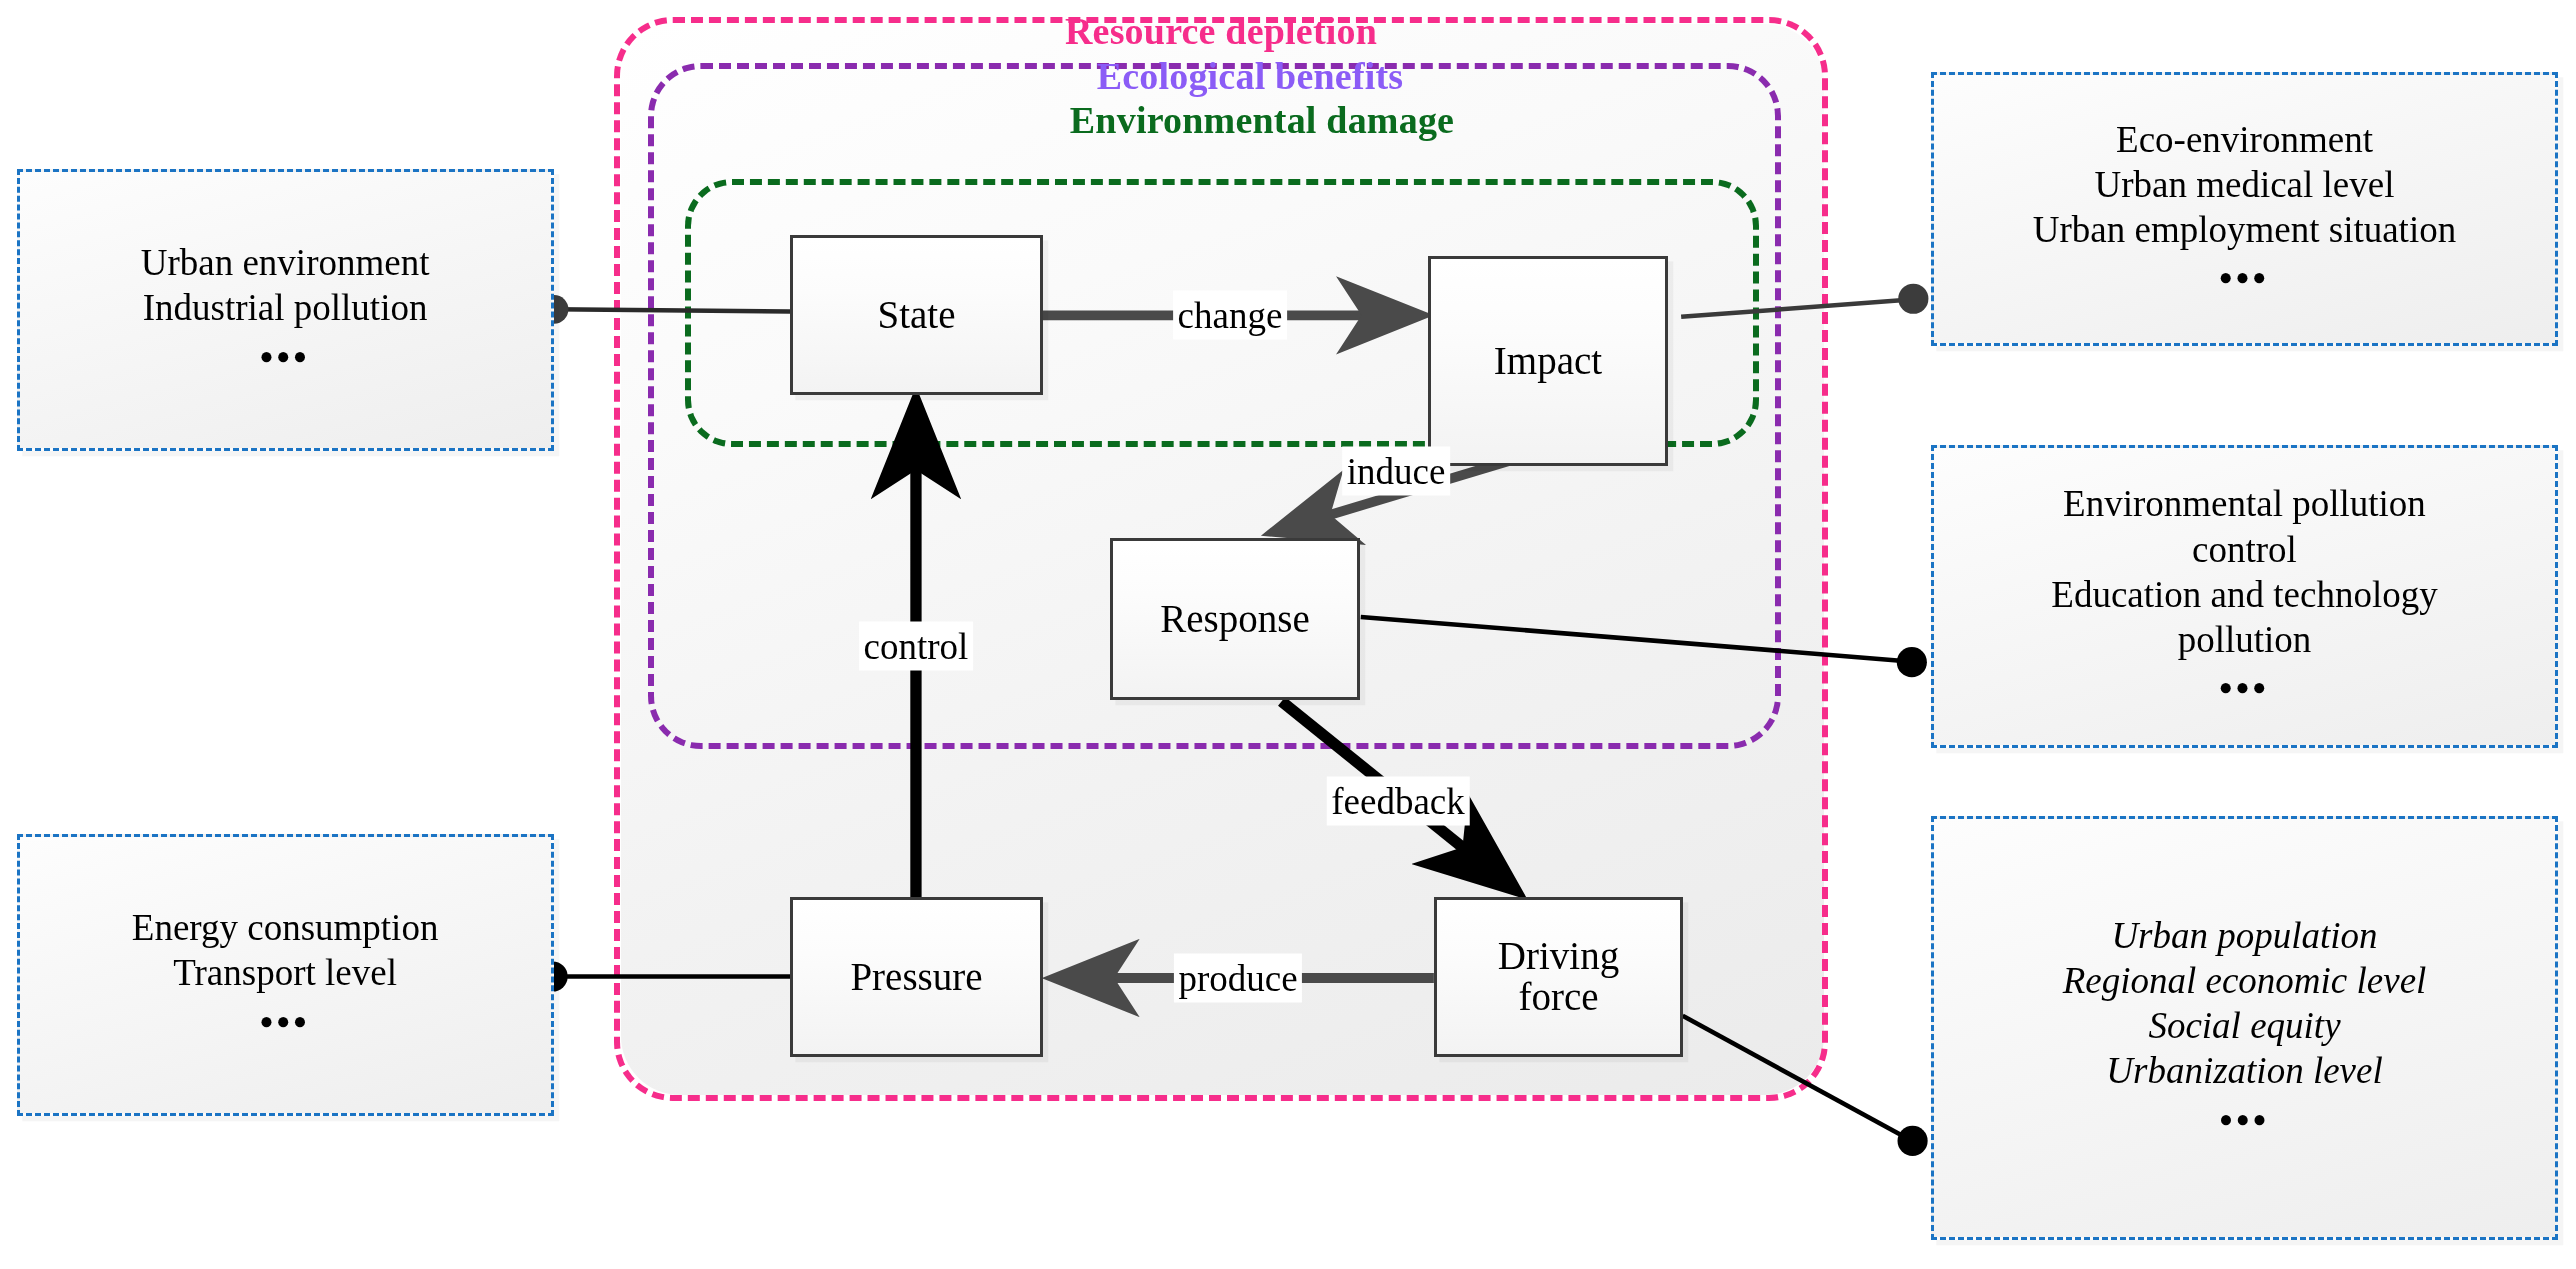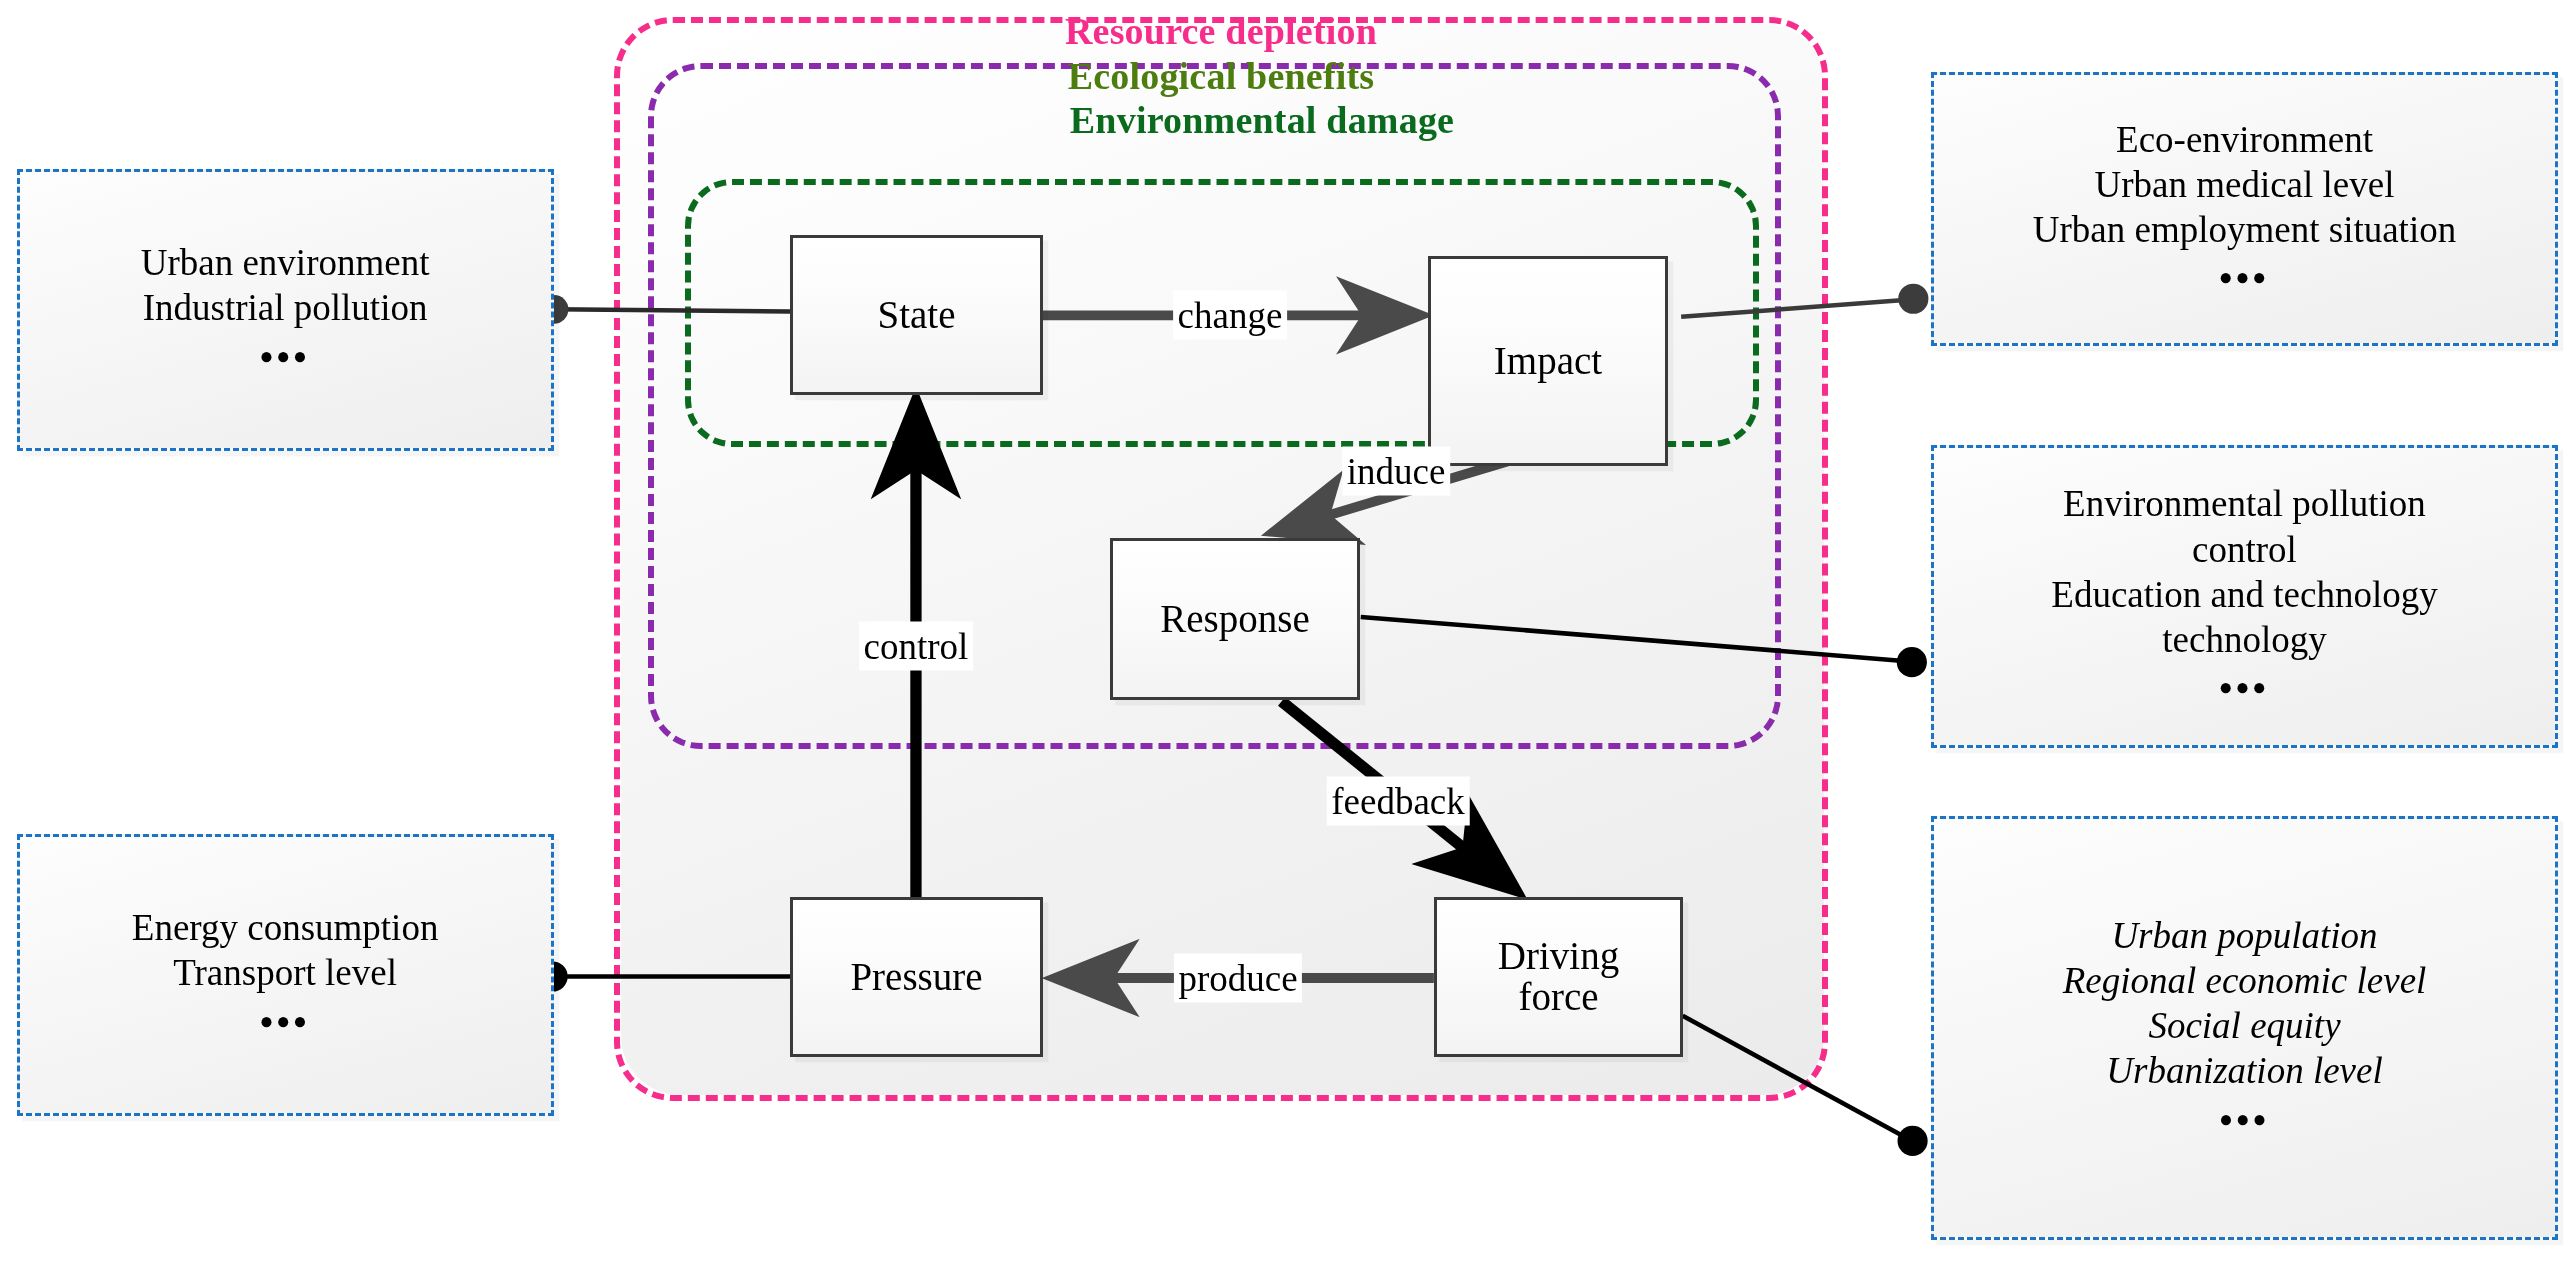--- a/index.html
+++ b/index.html
@@ -43,21 +43,21 @@
   .boundary-label {
     position: absolute;
     white-space: nowrap;
     font-weight: bold;
     font-size: 38px;
     letter-spacing: 0.2px;
     text-align: center;
     transform: translateX(-50%);
   }
   .lbl-pink   { color: #F62D8B; }
-  .lbl-purple { color: #4d7c0f; }
+  .lbl-purple { color: #8b5cf6; margin-left: 29px; }
   .lbl-green  { color: #0A6B1E; margin-left: 41px; }
 
   
   .node {
     position: absolute;
     box-sizing: border-box;
     border: 3.8px solid #3A3A3A;
     background: linear-gradient(180deg, #ffffff 0%, #fcfcfc 35%, #f3f3f3 100%);
     box-shadow: 5.3px 5.3px 0 rgba(0,0,0,0.045);
     display: flex;
@@ -211,21 +211,21 @@
     <span class="ln">Eco-environment</span>
     <span class="ln">Urban medical level</span>
     <span class="ln">Urban employment situation</span>
     <span class="ellipsis">•••</span>
   </div>
 
   <div class="idxbox" style="left:1931px; top:445px; width:627px; height:303px;">
     <span class="ln">Environmental pollution</span>
     <span class="ln">control</span>
     <span class="ln">Education and technology</span>
-    <span class="ln">technology</span>
+    <span class="ln">pollution</span>
     <span class="ellipsis">•••</span>
   </div>
 
   <div class="idxbox" style="left:16.6px; top:834px; width:537px; height:282px;">
     <span class="ln">Energy consumption</span>
     <span class="ln">Transport level</span>
     <span class="ellipsis">•••</span>
   </div>
 
   <div class="idxbox" style="left:1931px; top:816px; width:627px; height:424px;font-style:italic;">

